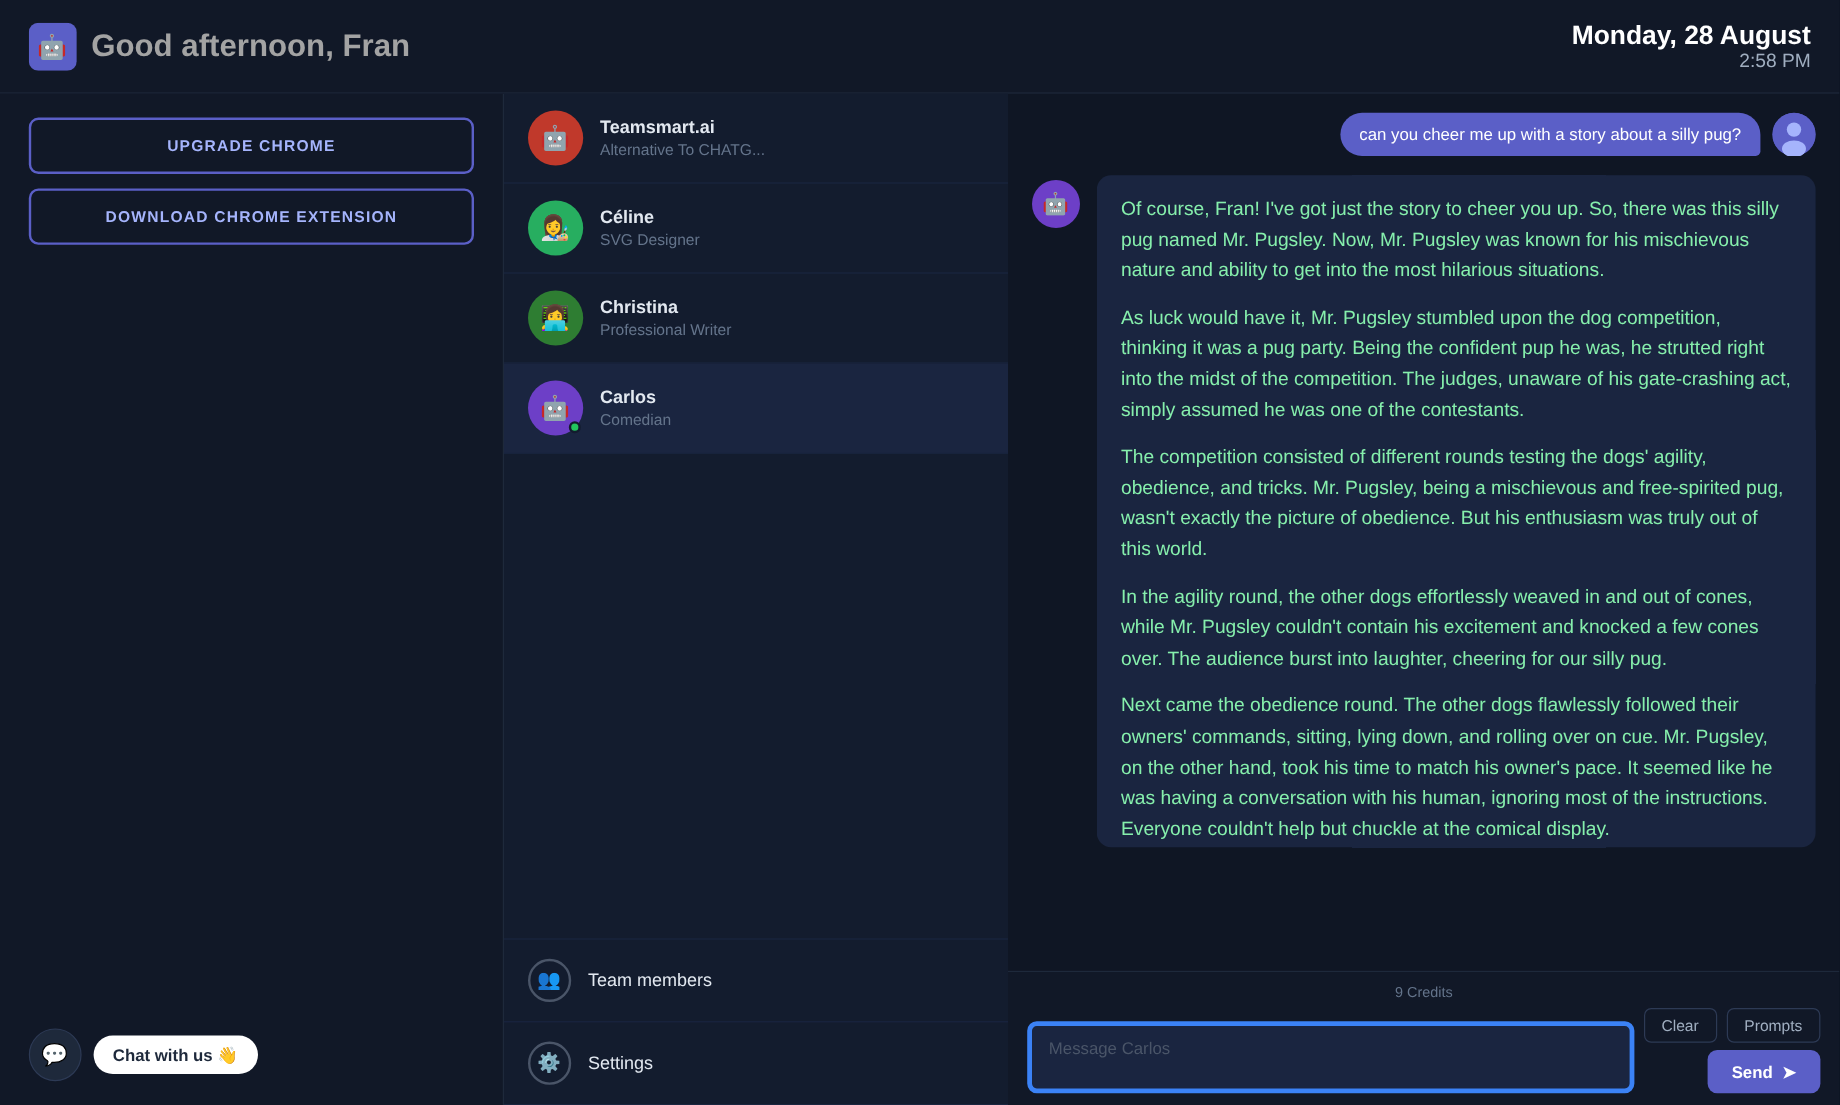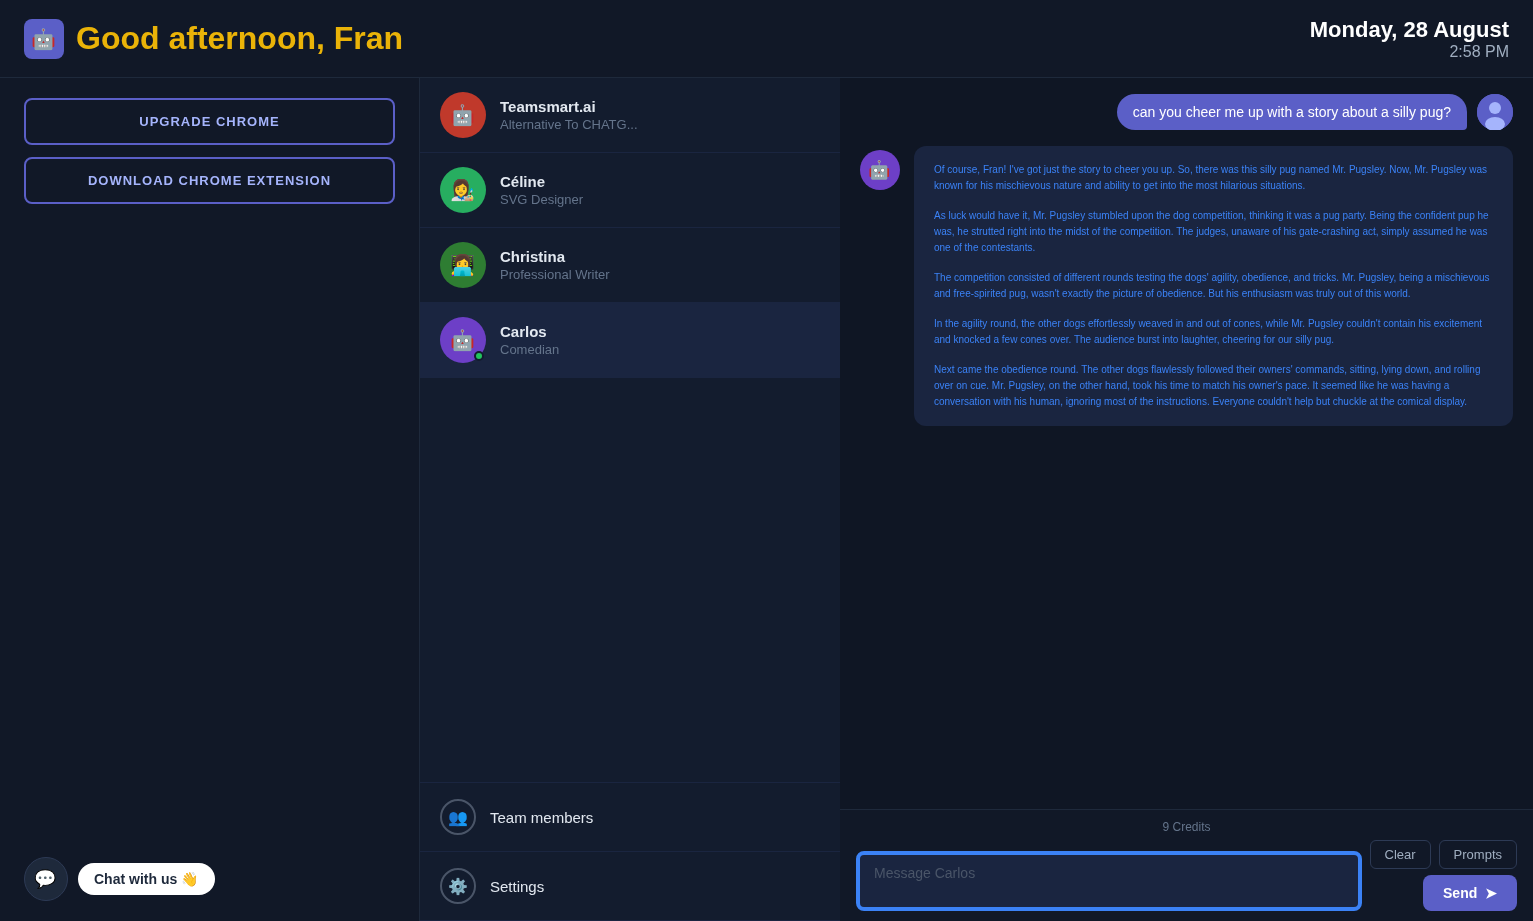--- a/index.html
+++ b/index.html
@@ -28,23 +28,23 @@
     .topbar-left {
       display: flex;
       align-items: center;
       gap: 12px;
     }
     .topbar-logo {
       width: 40px;
       height: 40px;
     }
     .topbar-greeting {
-      font-size: 32px;
+      font-size: 26px;
       font-weight: 700;
-      color: #eab308;
+      color: #a3a3a3;
     }
     .topbar-datetime {
       text-align: right;
     }
     .topbar-date {
       font-size: 22px;
       font-weight: 700;
       color: #fff;
     }
     .topbar-time {
@@ -231,23 +231,23 @@
     }
     .ai-message-bubble {
       background: #1a2540;
       border-radius: 12px;
       padding: 16px 20px;
       flex: 1;
       overflow-y: auto;
       max-height: 560px;
     }
     .ai-message-bubble p {
-      font-size: 10px;
+      font-size: 16px;
       line-height: 1.6;
-      color: #3b82f6;
+      color: #86efac;
       margin-bottom: 14px;
     }
     .ai-message-bubble p:last-child { margin-bottom: 0; }
 
     
     .chat-input-area {
       border-top: 1px solid #1e293b;
       background: #111827;
       padding: 10px 16px;
       flex-shrink: 0;

